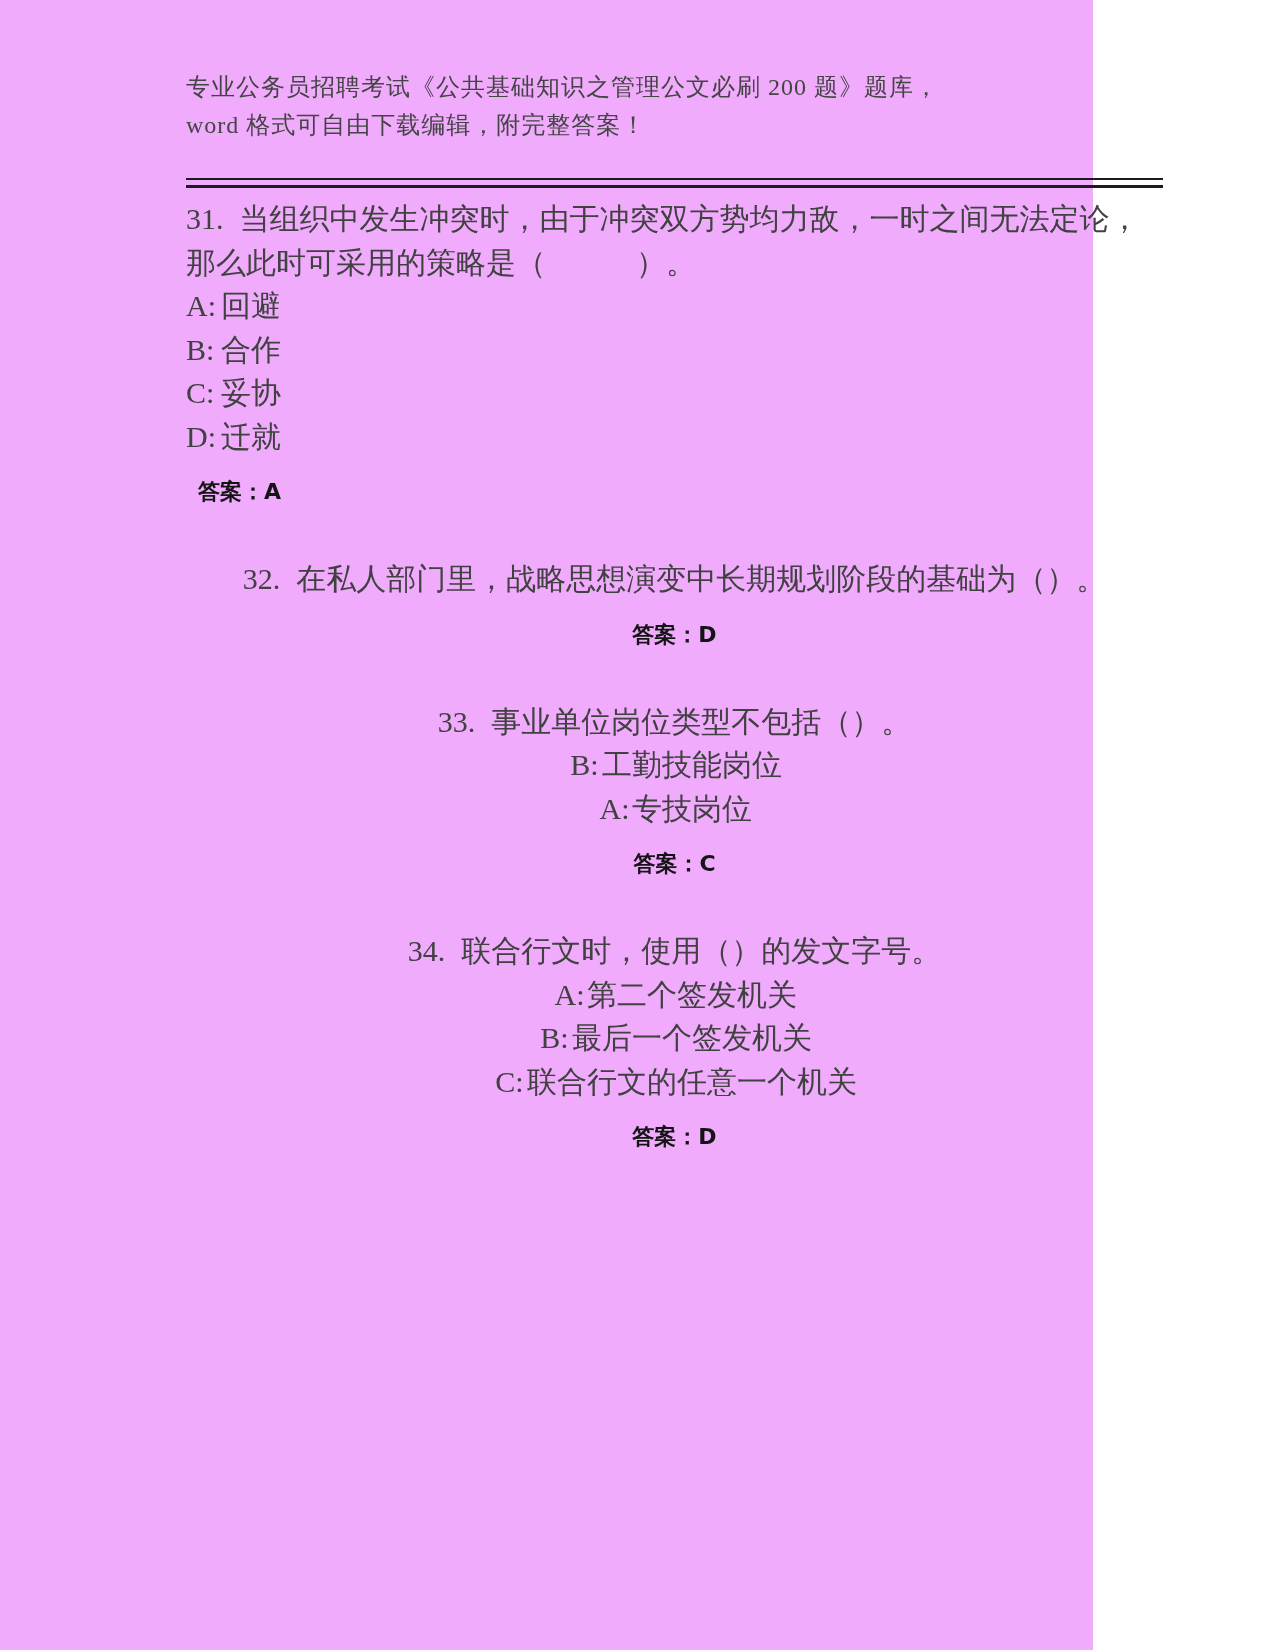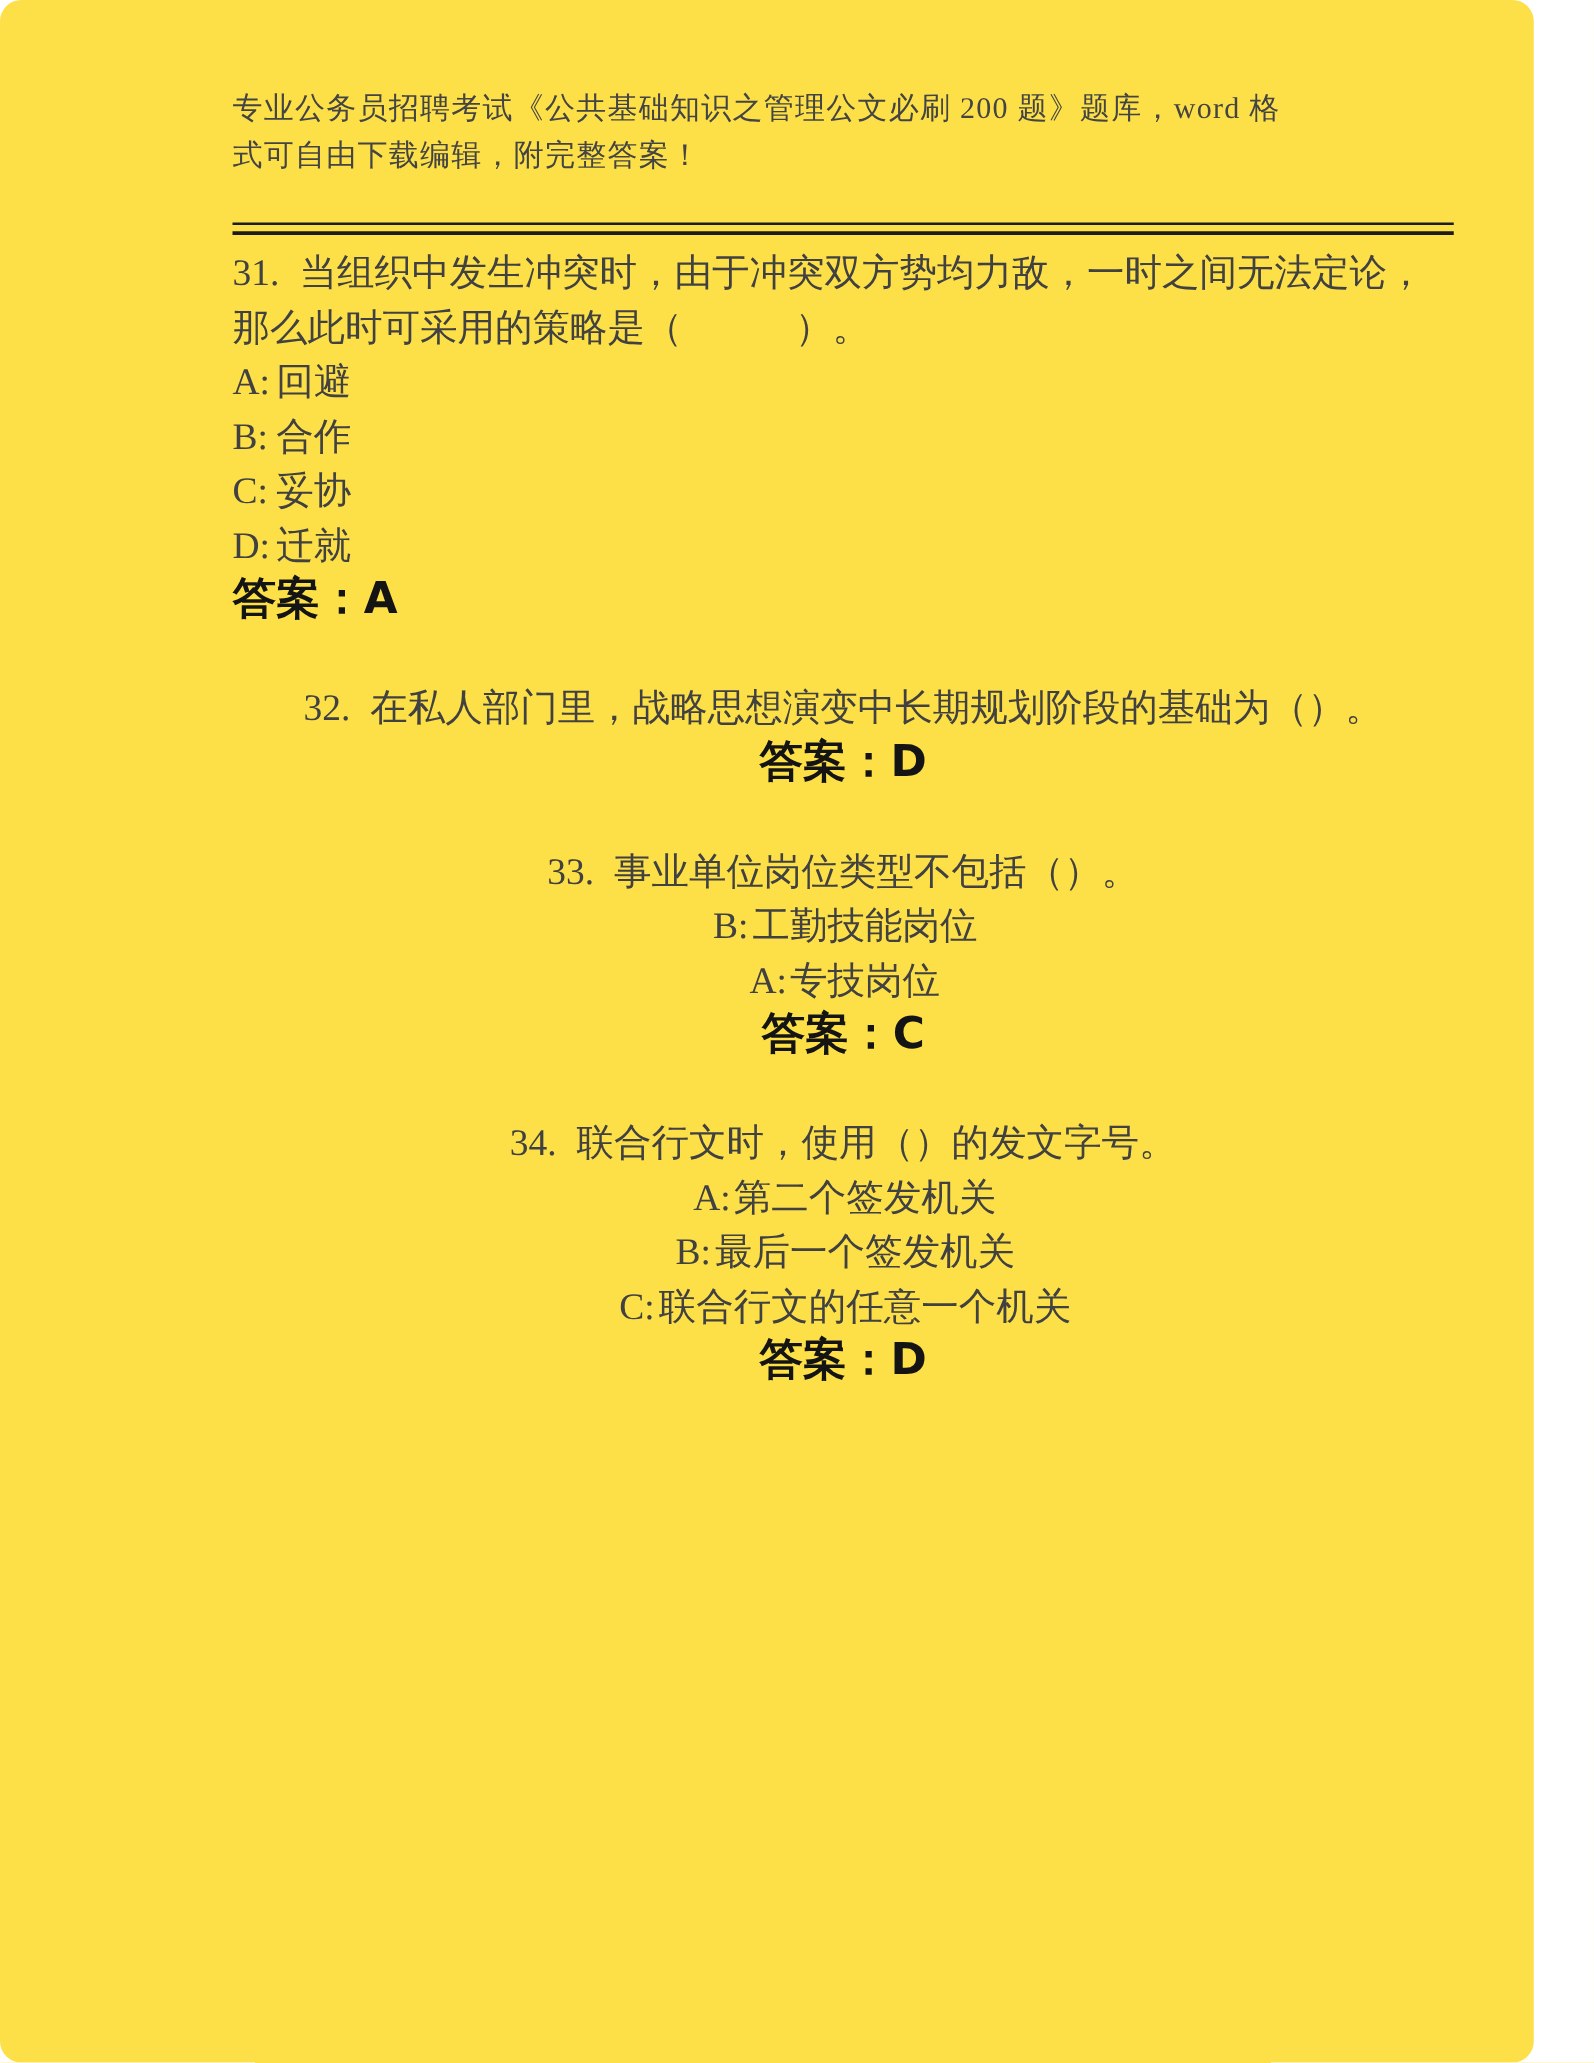--- a/index.html
+++ b/index.html
@@ -9,25 +9,24 @@
   }
   body {
     width: 1275px;
     height: 1650px;
     overflow: hidden;
     font-family: "Liberation Serif", "DejaVu Serif", serif;
     color: #414141;
   }
   .page {
     box-sizing: border-box;
-    width: 1227px;
+    width: 1093px;
     height: 1650px;
     padding: 68px 112px 0 186px;
-    background: #fde047;
-    border-radius: 17px;
+    background: #f0abfc;
   }
   .doc-header {
     max-width: 850px;
   }
   .header-text {
     margin: 0;
     font-size: 24px;
     line-height: 38px;
     color: #444444;
     letter-spacing: 1px;
@@ -61,22 +60,22 @@
     margin: 0;
     font-size: 30px;
     line-height: 43.5px;
     color: #414141;
   }
   .option-label {
     display: inline-block;
     min-width: 35px;
   }
   .answer-line {
-    margin: 0;
-    font-size: 35px;
+    margin: 12px;
+    font-size: 22px;
     line-height: 43.5px;
     font-family: "DejaVu Sans", "Liberation Sans", sans-serif;
     font-weight: bold;
     color: #141414;
   }
 </style>
 </head>
 <body>
 
 <div class="page">

